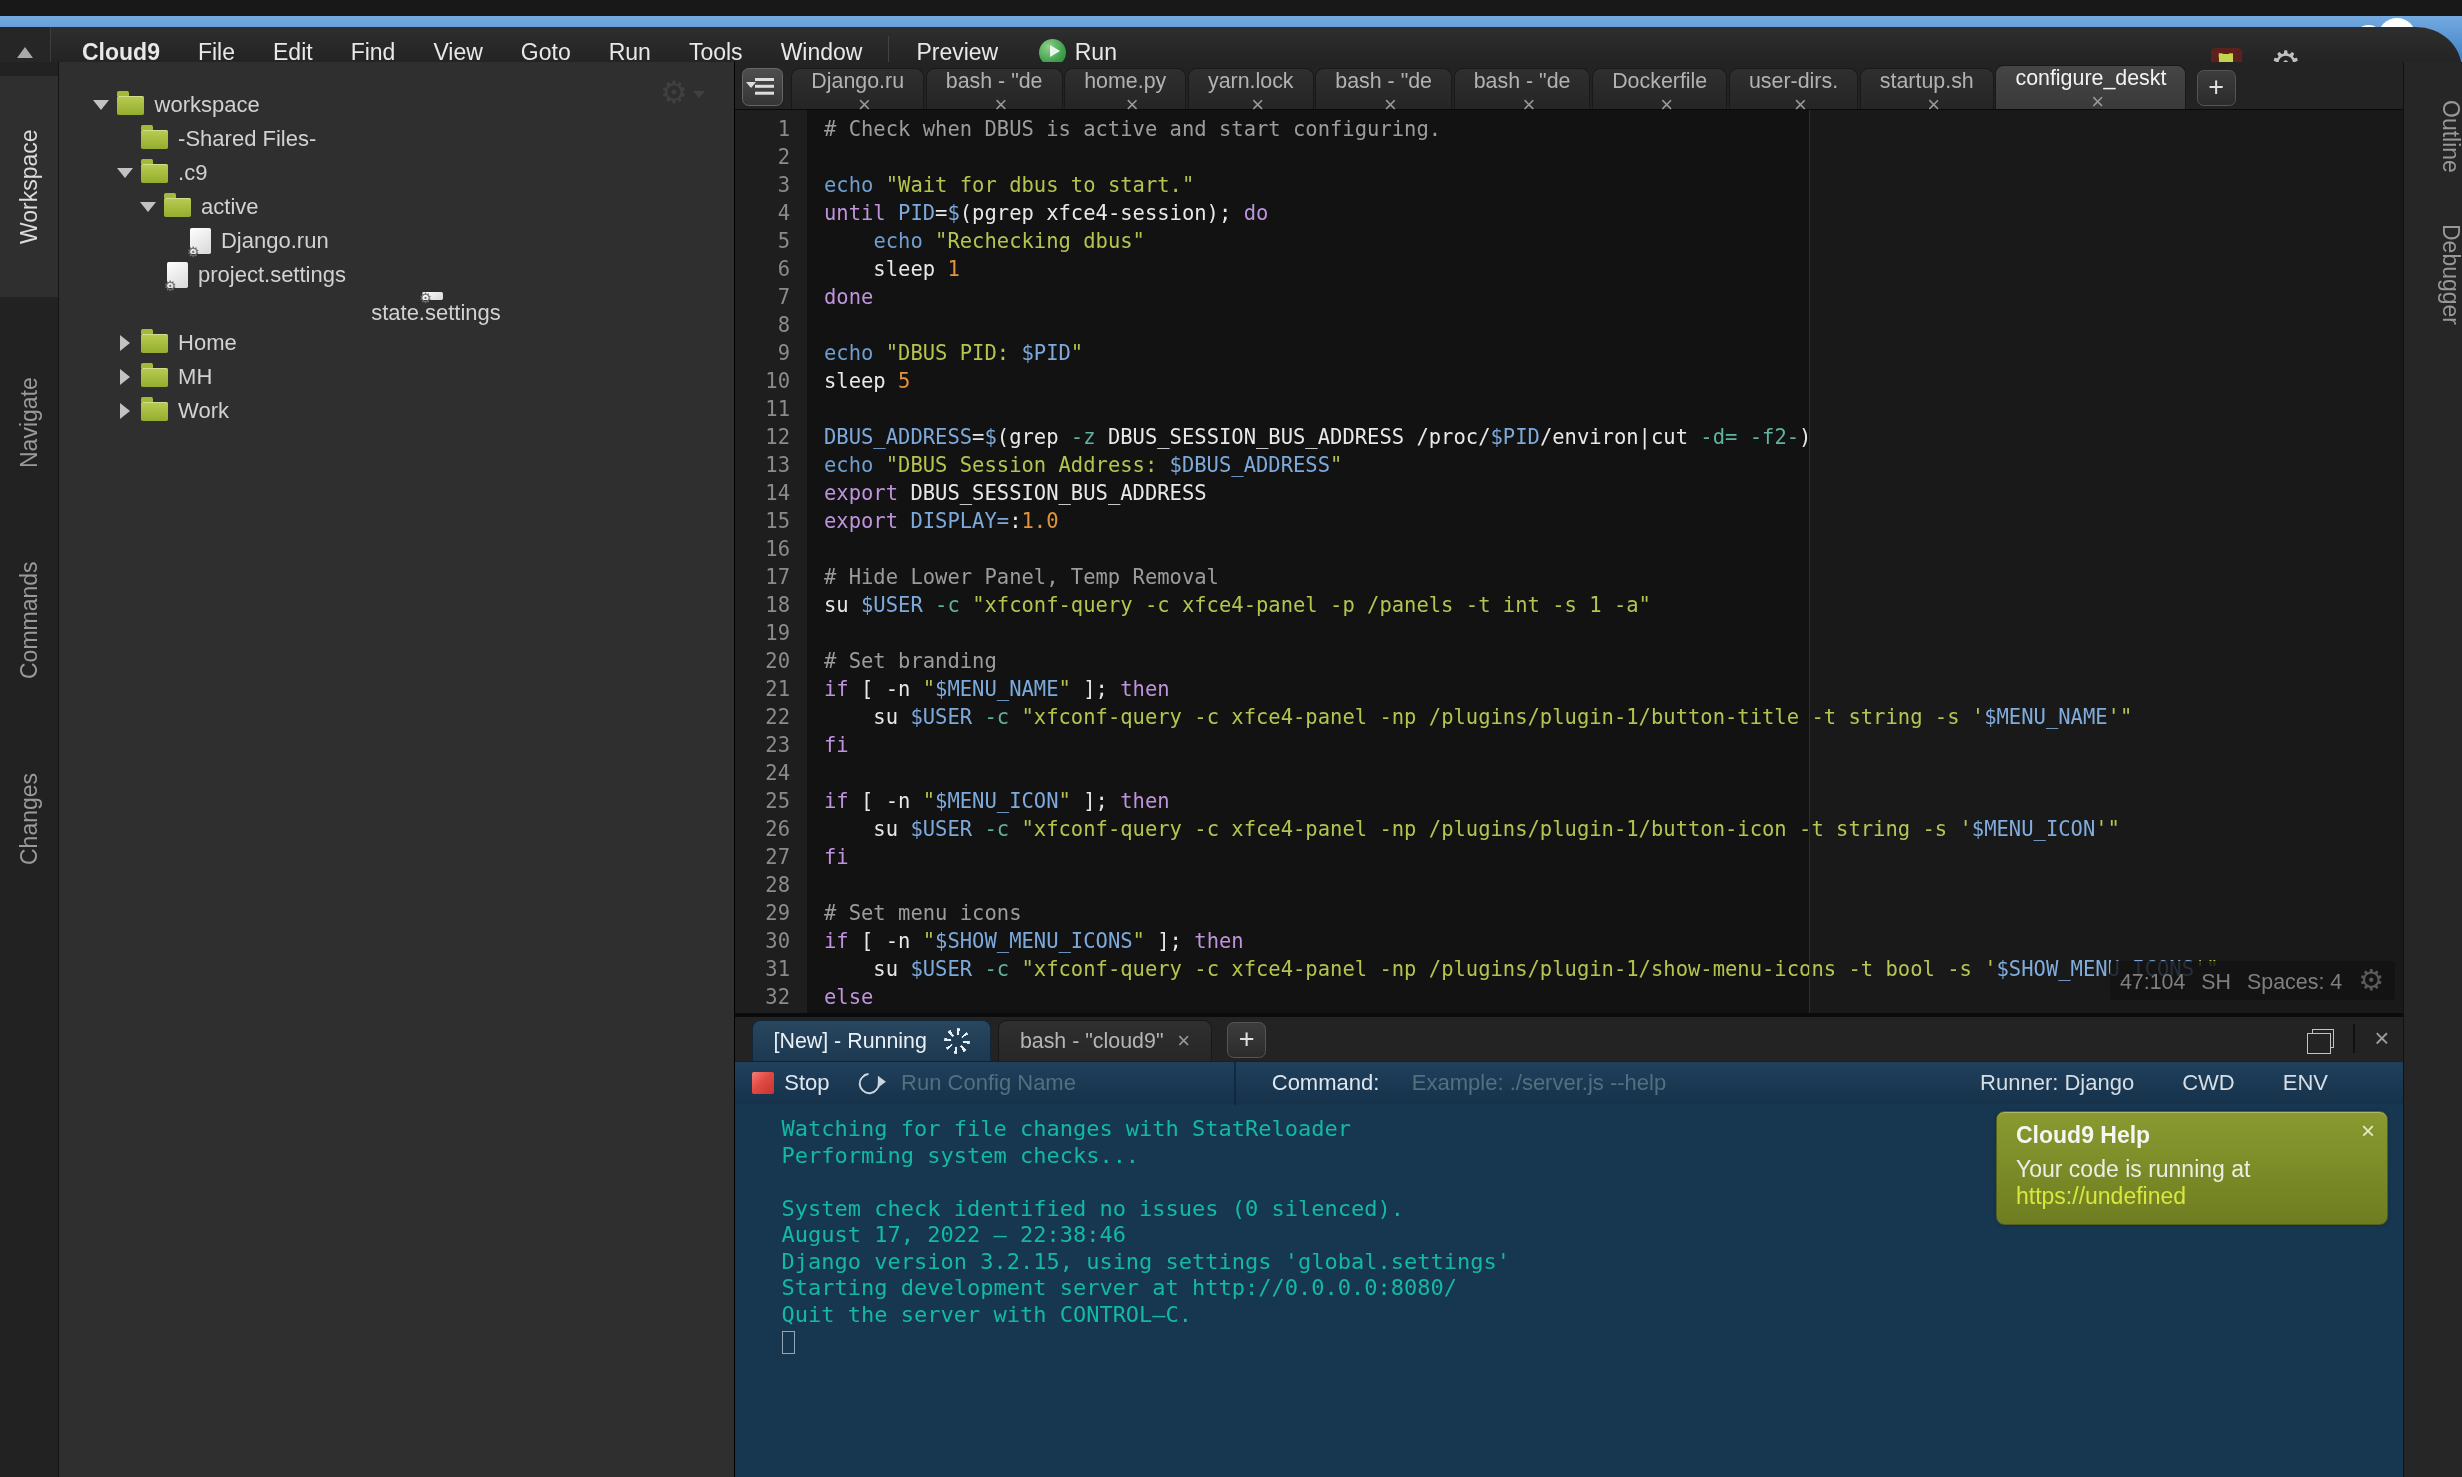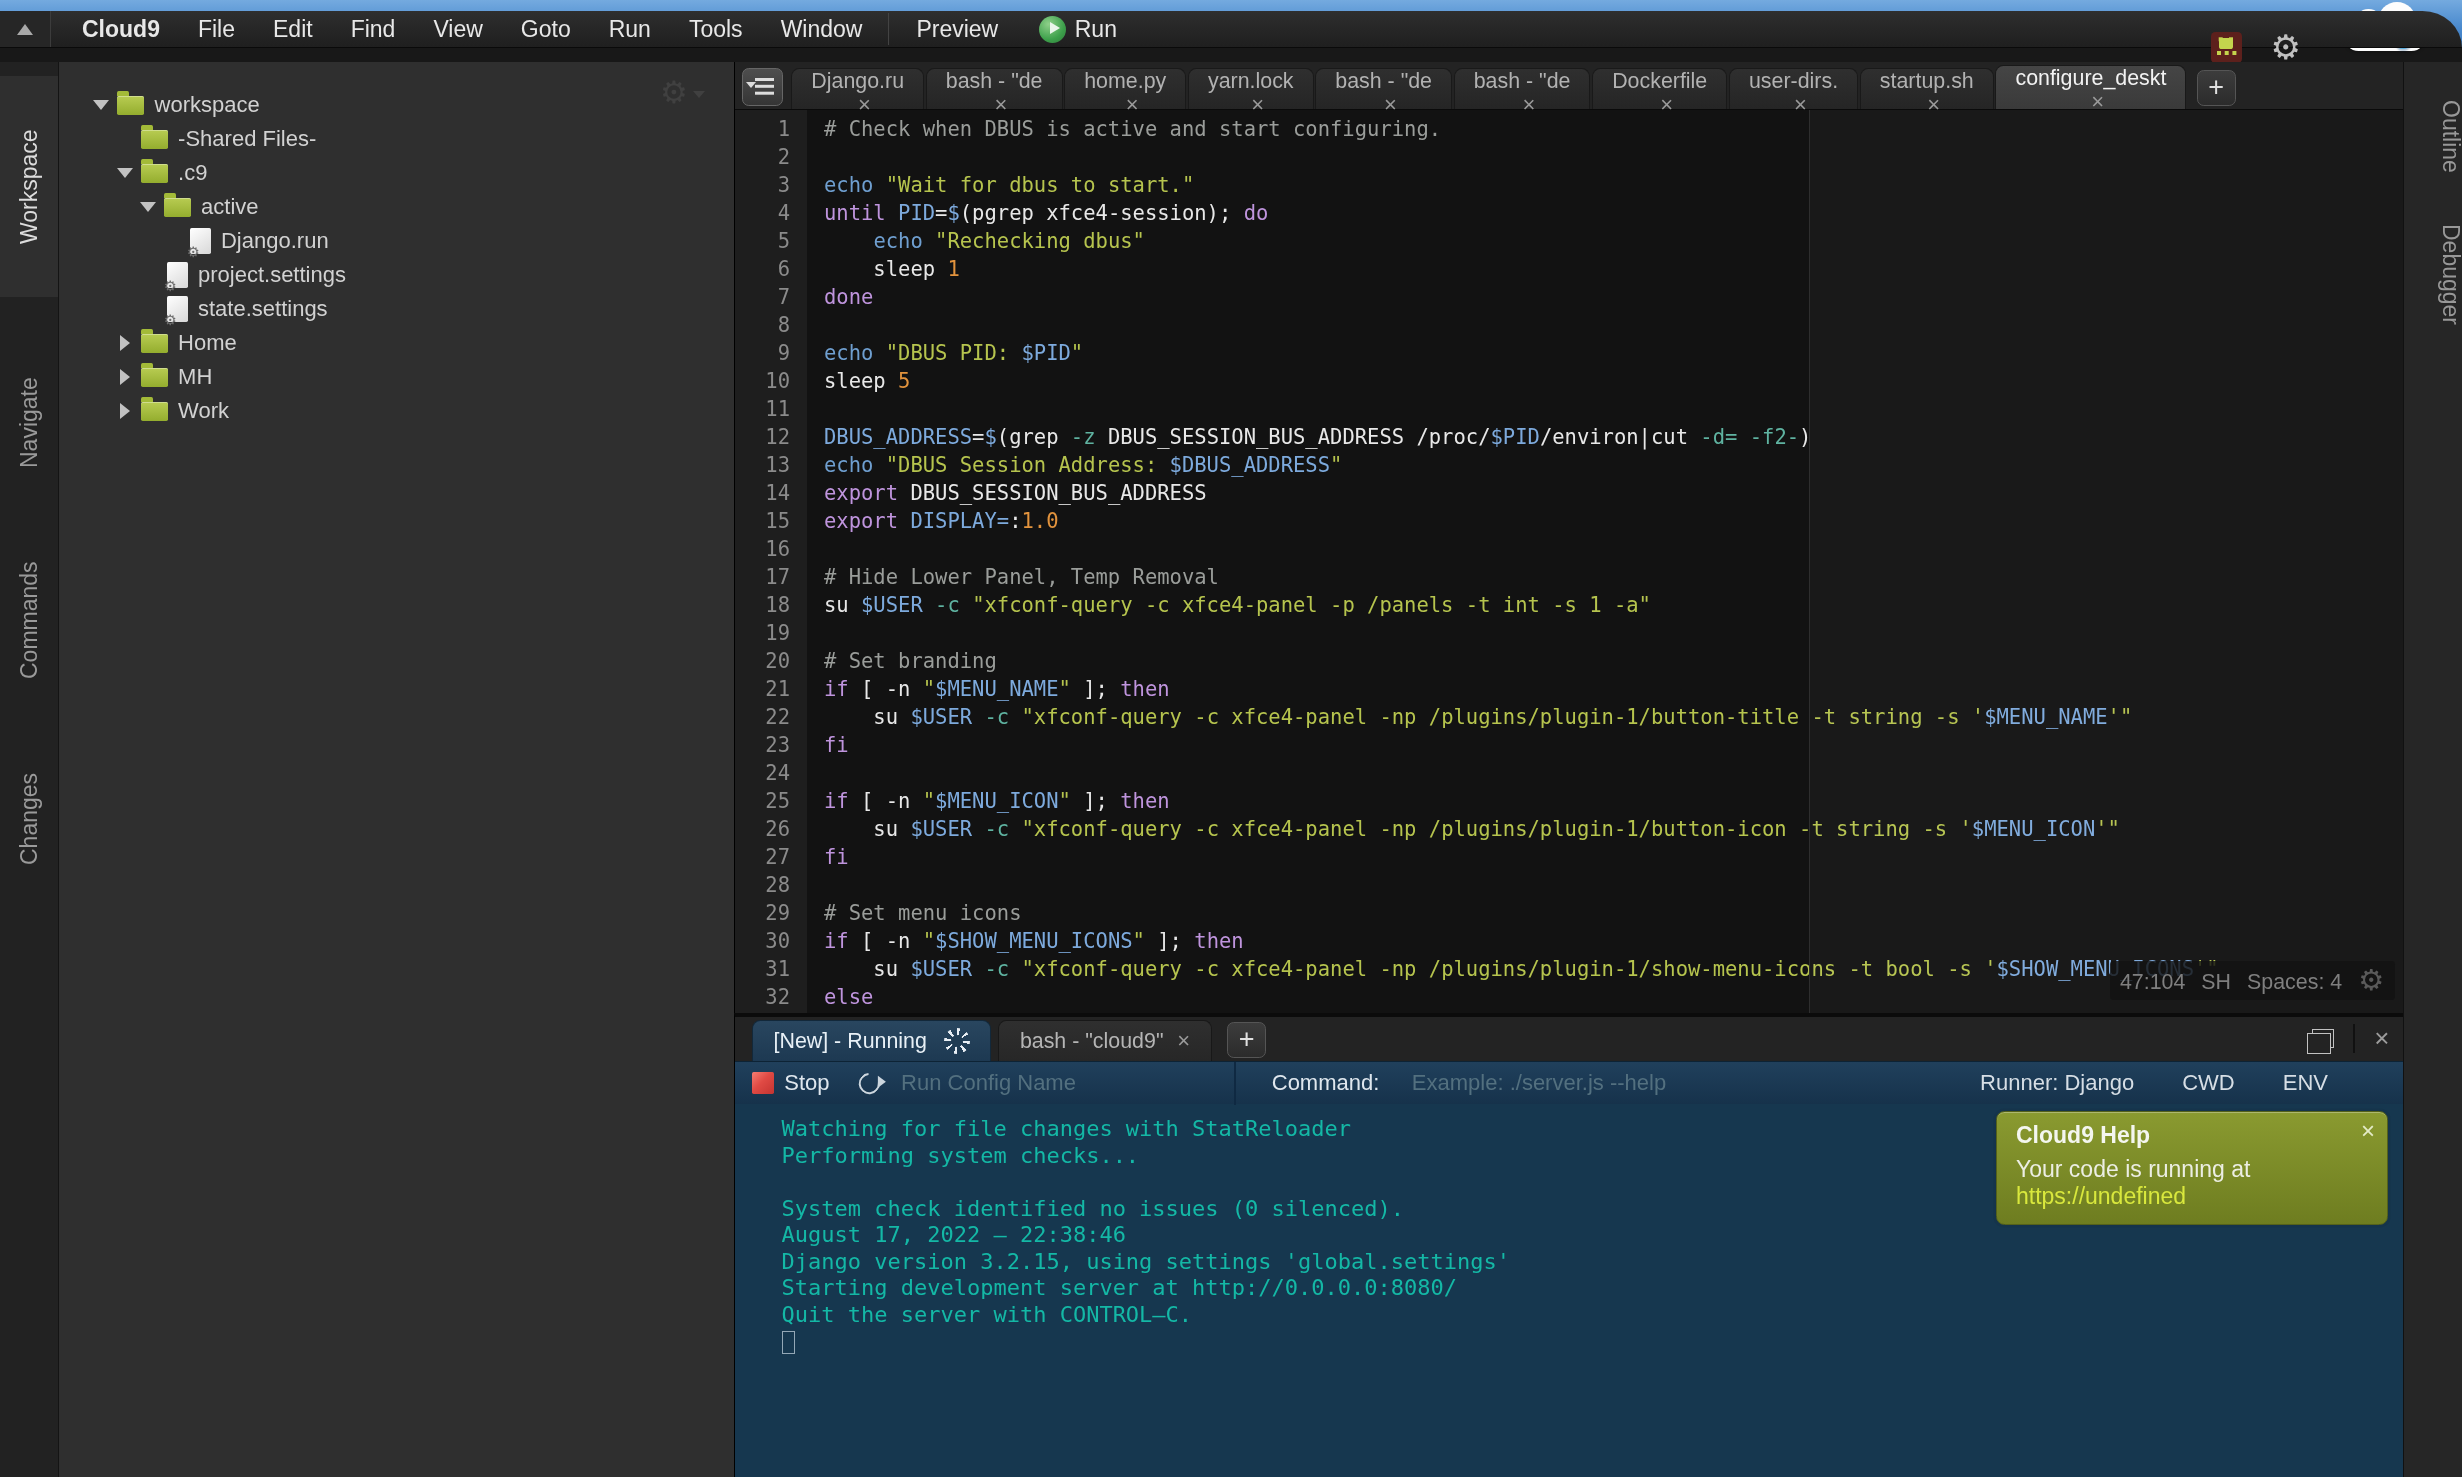--- a/index.html
+++ b/index.html
@@ -1,20 +1,20 @@
 <!DOCTYPE html>
 <html style="font-size:13.7px"><head>
 <meta charset="utf-8">
 <style>
   * { margin:0; padding:0; box-sizing:border-box; }
   html,body { width:2462px; height:1477px; overflow:hidden; background:#000; font-family:"Liberation Sans",sans-serif; }
   #app { position:relative; width:2462px; height:1477px; background:#181818; }
 
   
-  #header { position:absolute; left:0; top:0; width:2462px; height:48px;
+  #header { position:absolute; left:0; top:16px; width:2462px; height:62px;
     background:linear-gradient(#74aadf,#4888cd 60%,#3c7cc2); }
   #menubar { position:absolute; left:0; top:11px; right:0; bottom:0;
     background:linear-gradient(#2e2e2e,#1f1f1f); border-top-right-radius:46px 43px; border-bottom:0.9px solid #0a0a0a; display:flex; align-items:center; }
   #collapse-box { width:51px; height:100%; border-right:0.9px solid #3c3c3c; background:#262626; display:flex; align-items:center; justify-content:center; }
   .tri-up { width:0; height:0; border-left:8.5px solid transparent; border-right:8.5px solid transparent; border-bottom:11px solid #a9a9a9; }
   #menus { display:flex; align-items:center; height:100%; margin-left:12px; }
   .menu-item { padding:0 19px; color:#e8e8e8; font-size:23px; height:100%; display:flex; align-items:center; }
   .menu-item.brand { font-weight:bold; }
   #menu-sep { width:0.9px; height:32.5px; background:#434343; margin:0 6.8px; }
   .hdr-btn { display:flex; align-items:center; color:#e8e8e8; font-size:23px; padding:0 20.5px; height:100%; }
@@ -191,21 +191,21 @@
         <div class="tree-row" style="padding-left: 102px;">
           <span class="disc"></span>
           <span class="file-ic"></span>
           <span>Django.run</span>
         </div>
         <div class="tree-row" style="padding-left: 79px;">
           <span class="disc"></span>
           <span class="file-ic"></span>
           <span>project.settings</span>
         </div>
-        <div class="tree-row" style="padding-left: 79px;">
+        <div class="tree-row" style="padding-left: 79px; flex-direction: column;">
           <span class="disc"></span>
           <span class="file-ic"></span>
           <span>state.settings</span>
         </div>
         <div class="tree-row" style="padding-left: 56px;">
           <span class="disc">
             <span class="disc-closed"></span>
           </span>
           <span class="folder-ic"></span>
           <span>Home</span>

